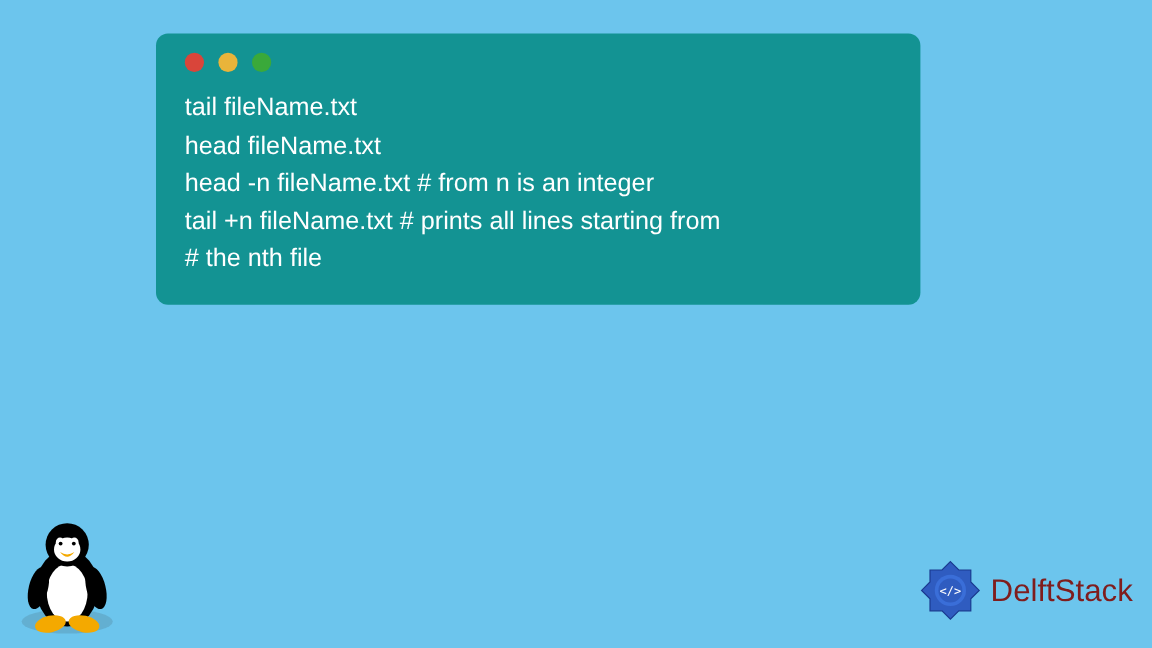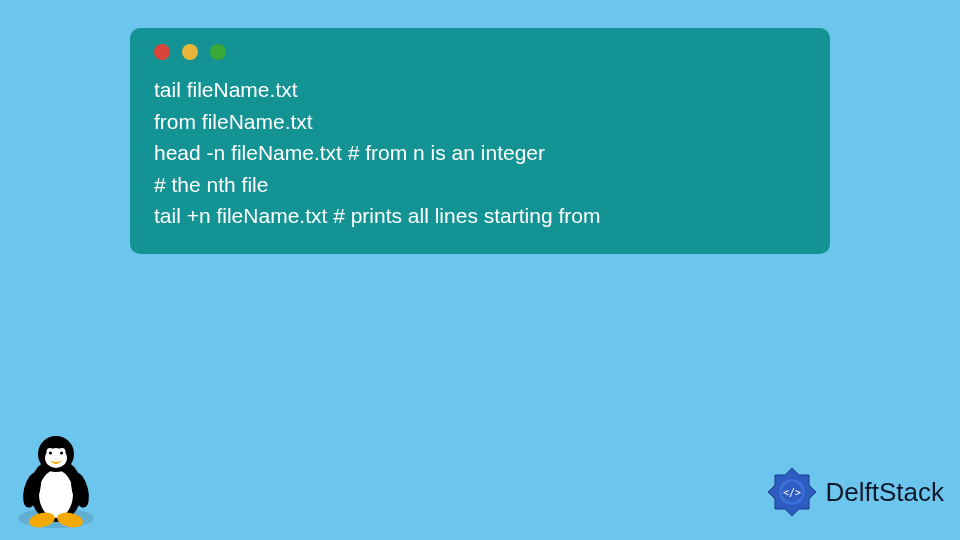--- a/index.html
+++ b/index.html
@@ -8,21 +8,21 @@
     height: 540px;
     background: #6cc5ed;
     font-family: Arial, Helvetica, sans-serif;
     position: relative;
     overflow: hidden;
   }
   .terminal {
     position: absolute;
     top: 28px;
     left: 130px;
-    width: 700px;
+    width: 637px;
     background: #139393;
     border-radius: 10px;
     padding: 16px 20px 22px 20px;
   }
   .window-controls {
     display: flex;
     gap: 12px;
     margin-bottom: 14px;
     padding-left: 4px;
   }
@@ -52,44 +52,44 @@
   .brand {
     position: absolute;
     right: 16px;
     bottom: 20px;
     display: flex;
     align-items: center;
     gap: 6px;
   }
   .brand-text {
     font-size: 26px;
-    color: #0f172a;
+    color: #7f1d1d;
     font-weight: 500;
     font-family: "Segoe UI", Arial, sans-serif;
   }
   .brand-icon {
     width: 56px;
     height: 56px;
   }
 </style>
 </head>
 <body>
 
 <div class="terminal">
   <div class="window-controls">
     <div class="dot dot-red"></div>
     <div class="dot dot-yellow"></div>
     <div class="dot dot-green"></div>
   </div>
   <div class="code-lines">
     <div class="code-line">tail fileName.txt</div>
-    <div class="code-line">from fileName.txt</div>
+    <div class="code-line">head fileName.txt</div>
     <div class="code-line">head -n fileName.txt # from n is an integer</div>
+    <div class="code-line">tail +n fileName.txt # prints all lines starting from</div>
     <div class="code-line"># the nth file</div>
-    <div class="code-line">tail +n fileName.txt # prints all lines starting from</div>
   </div>
 </div>
 
 <div class="logo">
   <svg viewBox="0 0 92 100" width="92" height="100">
     <ellipse cx="46" cy="88" rx="38" ry="10" fill="#333" opacity="0.15"></ellipse>
 
     <ellipse cx="46" cy="60" rx="26" ry="32" fill="#000"></ellipse>
 
     <ellipse cx="46" cy="64" rx="17" ry="24" fill="#fff"></ellipse>

